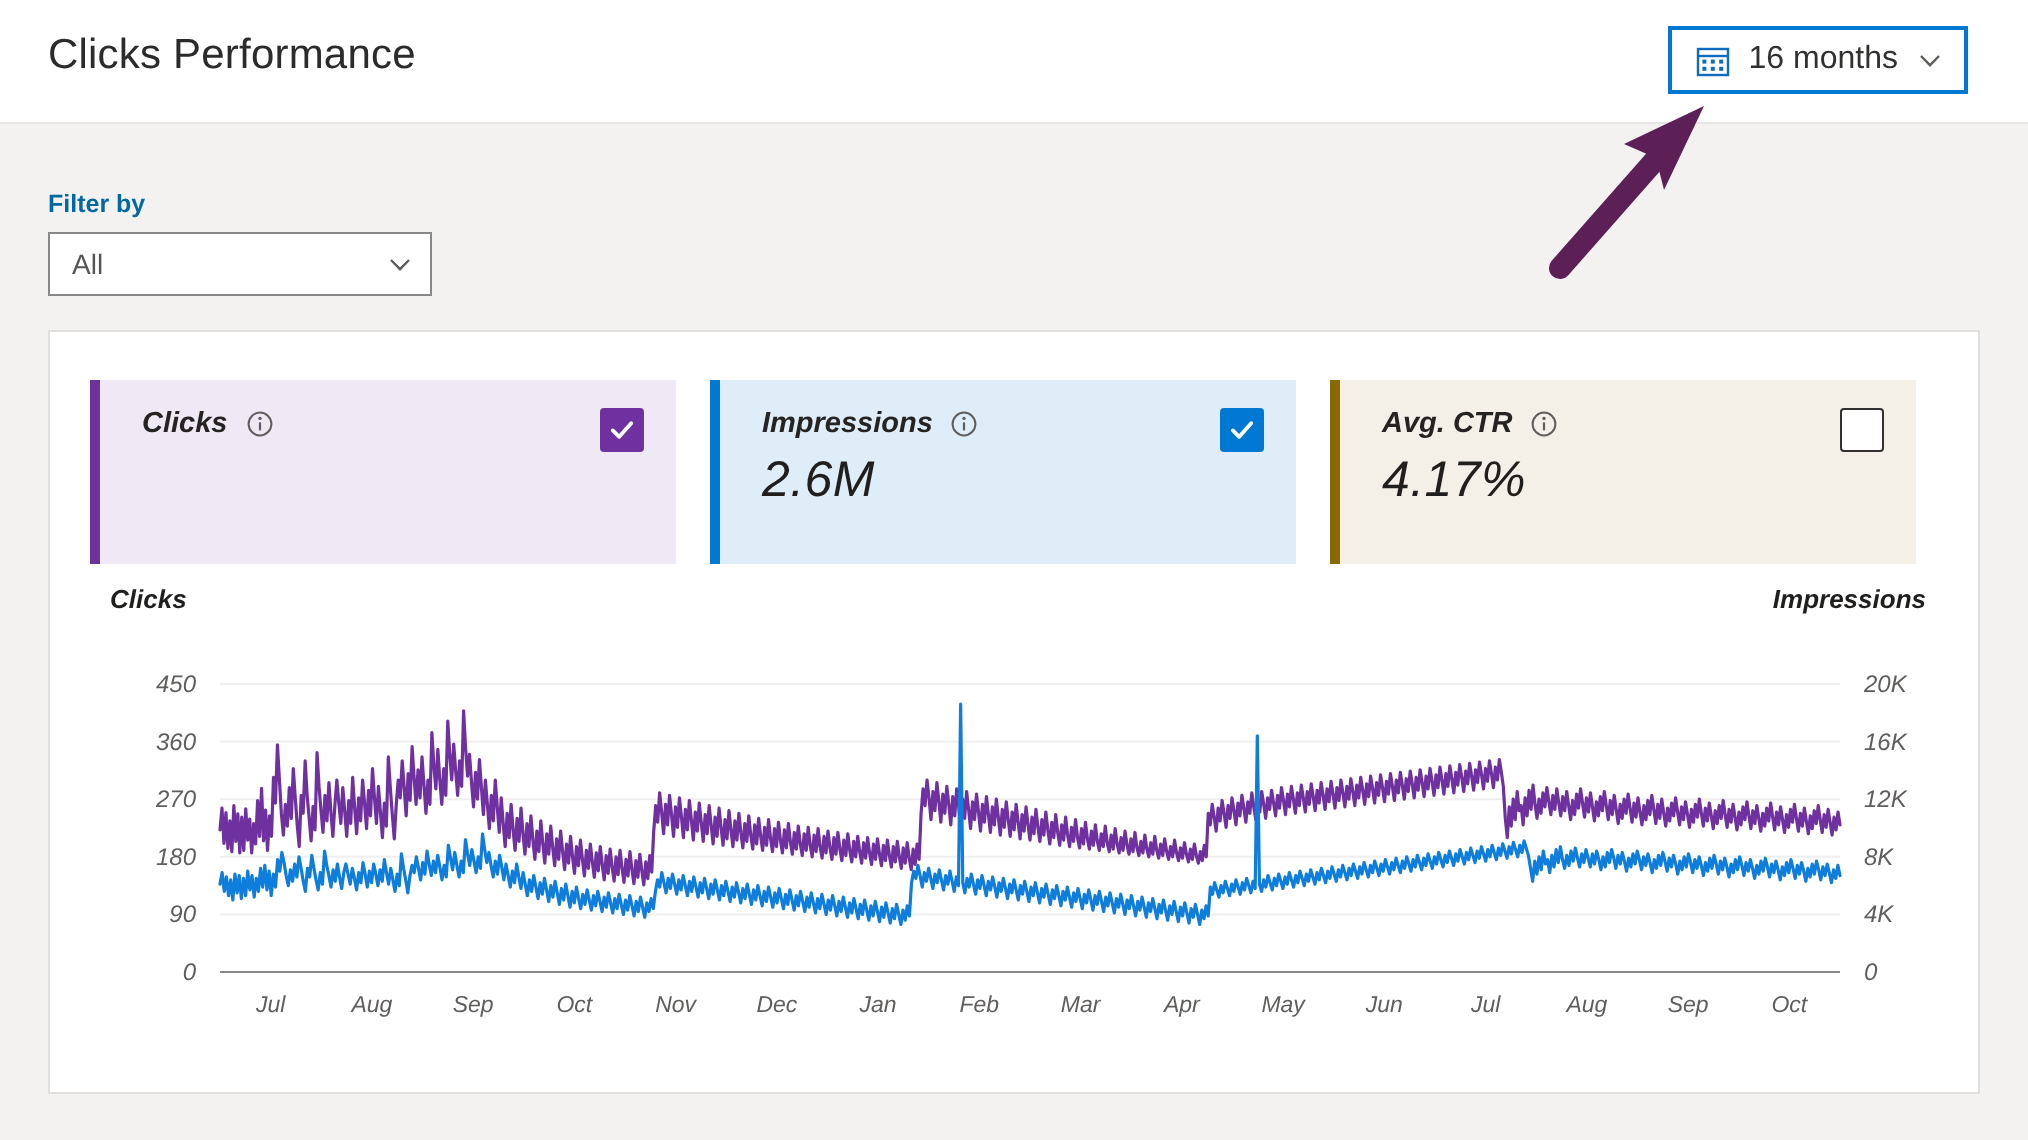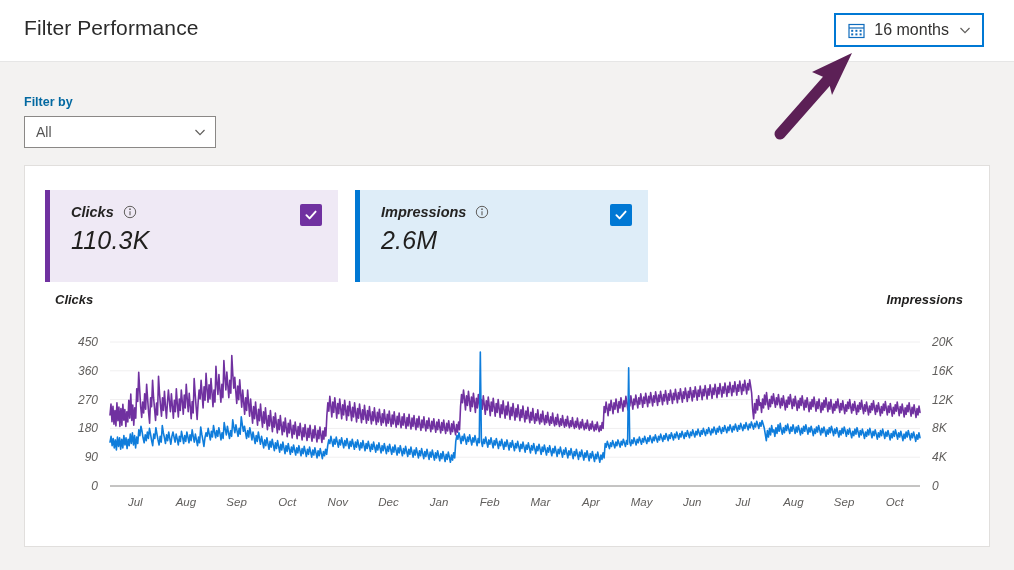--- a/index.html
+++ b/index.html
@@ -124,21 +124,21 @@
   }
   .plot { position: absolute; left: 0; top: 22px; width: 966px; height: 200px; }
   .plot svg { display: block; }
 </style>
 </head>
 <body>
 
 <div id="app">
 
   <div class="header">
-    <div class="page-title">Filter Performance</div>
+    <div class="page-title">Clicks Performance</div>
 
     <div class="daterange">
       <span class="cal-icon">
         <svg width="17" height="17" viewBox="0 0 17 17">
           <rect x="1" y="2.5" width="15" height="13" fill="none" stroke="#0f6cbd" stroke-width="1.2"></rect>
           <line x1="1" y1="6" x2="16" y2="6" stroke="#0f6cbd" stroke-width="1.2"></line>
           <rect x="3.2" y="7.8" width="2" height="2" fill="#0f6cbd"></rect>
           <rect x="7.4" y="7.8" width="2" height="2" fill="#0f6cbd"></rect>
           <rect x="11.6" y="7.8" width="2" height="2" fill="#0f6cbd"></rect>
           <rect x="3.2" y="11.4" width="2" height="2" fill="#0f6cbd"></rect>
@@ -194,21 +194,20 @@
         <div class="m-top">
           <span class="m-name">Clicks</span>
           <span class="info-icon">
             <svg width="14" height="14" viewBox="0 0 14 14">
               <circle cx="7" cy="7" r="5.7" fill="none" stroke="#605e5c" stroke-width="1"></circle>
               <circle cx="7" cy="4.2" r=".85" fill="#605e5c"></circle>
               <line x1="7" y1="6.2" x2="7" y2="10.2" stroke="#605e5c" stroke-width="1.1"></line>
             </svg>
           </span>
         </div>
-        <div class="m-value">110.3K</div>
         <div class="m-check on">
           <svg width="14" height="14" viewBox="0 0 14 14">
             <polyline points="2.4,7.2 5.6,10.4 11.6,3.6" fill="none" stroke="#ffffff" stroke-width="1.9" stroke-linecap="round" stroke-linejoin="round"></polyline>
           </svg>
         </div>
       </div>
 
       <div class="metric impressions">
         <div class="m-top">
           <span class="m-name">Impressions</span>
@@ -221,20 +220,34 @@
           </span>
         </div>
         <div class="m-value">2.6M</div>
         <div class="m-check on">
           <svg width="14" height="14" viewBox="0 0 14 14">
             <polyline points="2.4,7.2 5.6,10.4 11.6,3.6" fill="none" stroke="#ffffff" stroke-width="1.9" stroke-linecap="round" stroke-linejoin="round"></polyline>
           </svg>
         </div>
       </div>
 
+      <div class="metric ctr">
+        <div class="m-top">
+          <span class="m-name">Avg. CTR</span>
+          <span class="info-icon">
+            <svg width="14" height="14" viewBox="0 0 14 14">
+              <circle cx="7" cy="7" r="5.7" fill="none" stroke="#605e5c" stroke-width="1"></circle>
+              <circle cx="7" cy="4.2" r=".85" fill="#605e5c"></circle>
+              <line x1="7" y1="6.2" x2="7" y2="10.2" stroke="#605e5c" stroke-width="1.1"></line>
+            </svg>
+          </span>
+        </div>
+        <div class="m-value">4.17%</div>
+        <div class="m-check off"></div>
+      </div>
 
     </div>
 
     <div class="chart-wrap">
       <div class="axis-title-left">Clicks</div>
       <div class="axis-title-right">Impressions</div>
       <div class="plot">
         <svg id="plot-svg" width="966" height="200" viewBox="0 0 966 200">
             <text x="73" y="176" text-anchor="end" font-size="12" fill="#605e5c" font-family="&quot;Liberation Sans&quot;, sans-serif">0</text>
             <text x="907" y="176" text-anchor="start" font-size="12" fill="#605e5c" font-family="&quot;Liberation Sans&quot;, sans-serif">0</text>

